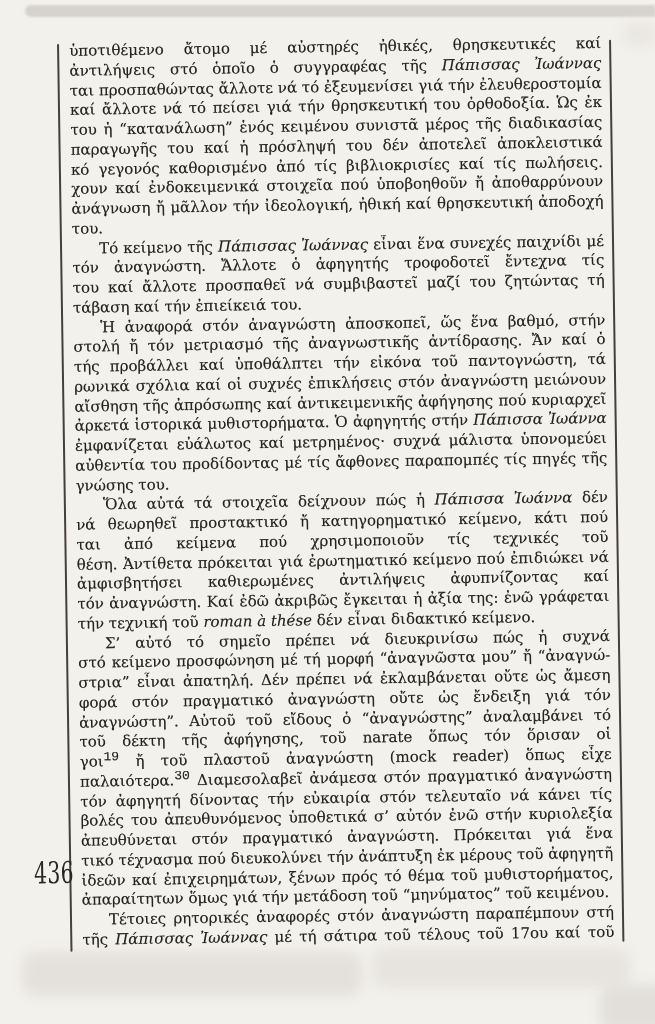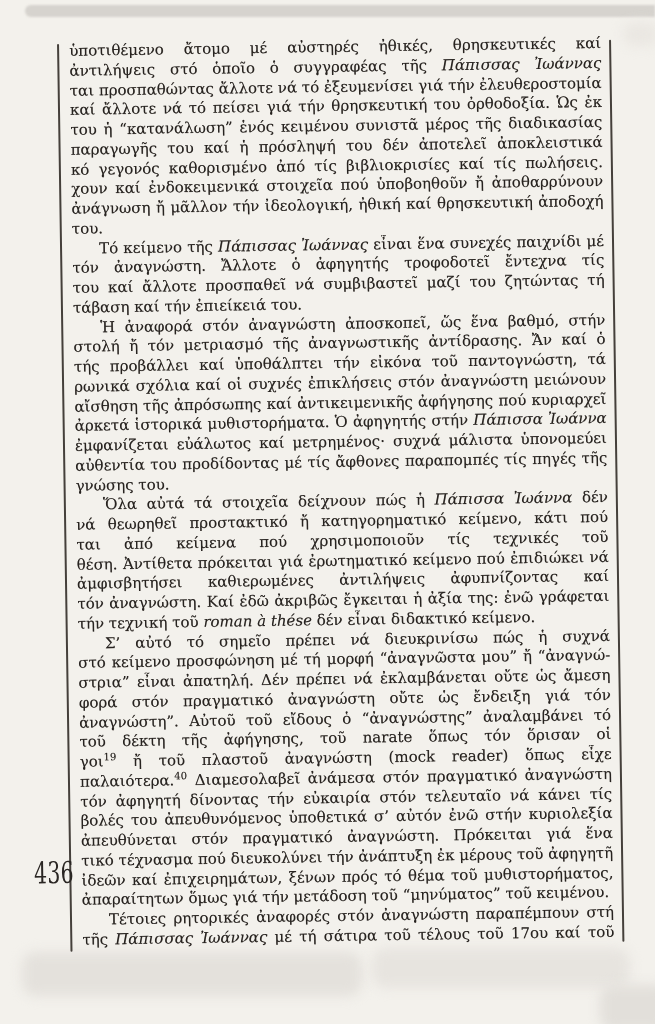--- a/index.html
+++ b/index.html
@@ -34,21 +34,21 @@
     font-size:15px; color:#272320;
     text-shadow:0.2px 0.2px 0.35px rgba(55,48,42,0.45);
   }
   .line {
     height:19.75px; line-height:19.75px; overflow:hidden;
     text-align:justify; text-align-last:justify;
   }
   .line.end    { text-align-last:left; }
   .line.indent { text-indent:27px; }
   .it  { font-style:italic; }
-  sup.fnref { font-size:10px; line-height:0; vertical-align:super; }
+  sup.fnref { font-size:13px; line-height:0; vertical-align:super;font-family:Liberation Mono, monospace; }
 </style>
 </head>
 <body>
 
 <div class="scan-page">
   <div class="band-top"></div>
   <div class="blob blob-top-right"></div>
   <div class="blob blob-bottom-left"></div>
   <div class="blob blob-bottom-right"></div>
   <div class="blob blob-bottom-corner"></div>
@@ -88,21 +88,21 @@
         <div class="line">ἀμφισβητήσει καθιερωμένες ἀντιλήψεις ἀφυπνίζοντας καί προκαλώντας</div>
         <div class="line">τόν ἀναγνώστη. Καί ἐδῶ ἀκριβῶς ἔγκειται ἡ ἀξία της: ἐνῶ γράφεται μέ</div>
         <div class="line end">τήν τεχνική τοῦ <span class="it">roman à thése</span> δέν εἶναι διδακτικό κείμενο.</div>
         <div class="line indent">Σ’ αὐτό τό σημεῖο πρέπει νά διευκρινίσω πώς ἡ συχνά ἀπαντώμενη</div>
         <div class="line">στό κείμενο προσφώνηση μέ τή μορφή “ἀναγνῶστα μου” ἤ “ἀναγνώ-</div>
         <div class="line">στρια” εἶναι ἀπατηλή. Δέν πρέπει νά ἐκλαμβάνεται οὔτε ὡς ἄμεση ἀνα-</div>
         <div class="line">φορά στόν πραγματικό ἀναγνώστη οὔτε ὡς ἔνδειξη γιά τόν “λανθάνοντα</div>
         <div class="line">ἀναγνώστη”. Αὐτοῦ τοῦ εἴδους ὁ “ἀναγνώστης” ἀναλαμβάνει τό ρόλο</div>
         <div class="line">τοῦ δέκτη τῆς ἀφήγησης, τοῦ narate ὅπως τόν ὅρισαν οἱ ἀφηγηματολό-</div>
         <div class="line">γοι<sup class="fnref">19</sup> ἤ τοῦ πλαστοῦ ἀναγνώστη (mock reader) ὅπως εἶχε χαρακτηρισθεῖ</div>
-        <div class="line">παλαιότερα.<sup class="fnref">40</sup> Διαμεσολαβεῖ ἀνάμεσα στόν πραγματικό ἀναγνώστη καί</div>
+        <div class="line">παλαιότερα.<sup class="fnref">30</sup> Διαμεσολαβεῖ ἀνάμεσα στόν πραγματικό ἀναγνώστη καί</div>
         <div class="line">τόν ἀφηγητή δίνοντας τήν εὐκαιρία στόν τελευταῖο νά κάνει τίς παρεκ-</div>
         <div class="line">βολές του ἀπευθυνόμενος ὑποθετικά σ’ αὐτόν ἐνῶ στήν κυριολεξία</div>
         <div class="line">ἀπευθύνεται στόν πραγματικό ἀναγνώστη. Πρόκειται γιά ἕνα ἀφηγημα-</div>
         <div class="line">τικό τέχνασμα πού διευκολύνει τήν ἀνάπτυξη ἐκ μέρους τοῦ ἀφηγητῆ</div>
         <div class="line">ἰδεῶν καί ἐπιχειρημάτων, ξένων πρός τό θέμα τοῦ μυθιστορήματος,</div>
         <div class="line end">ἀπαραίτητων ὅμως γιά τήν μετάδοση τοῦ “μηνύματος” τοῦ κειμένου.</div>
         <div class="line indent">Τέτοιες ρητορικές ἀναφορές στόν ἀναγνώστη παραπέμπουν στή σχέση</div>
         <div class="line">τῆς <span class="it">Πάπισσας Ἰωάννας</span> μέ τή σάτιρα τοῦ τέλους τοῦ 17ου καί τοῦ 18ου</div>
       </div>
   </div>

